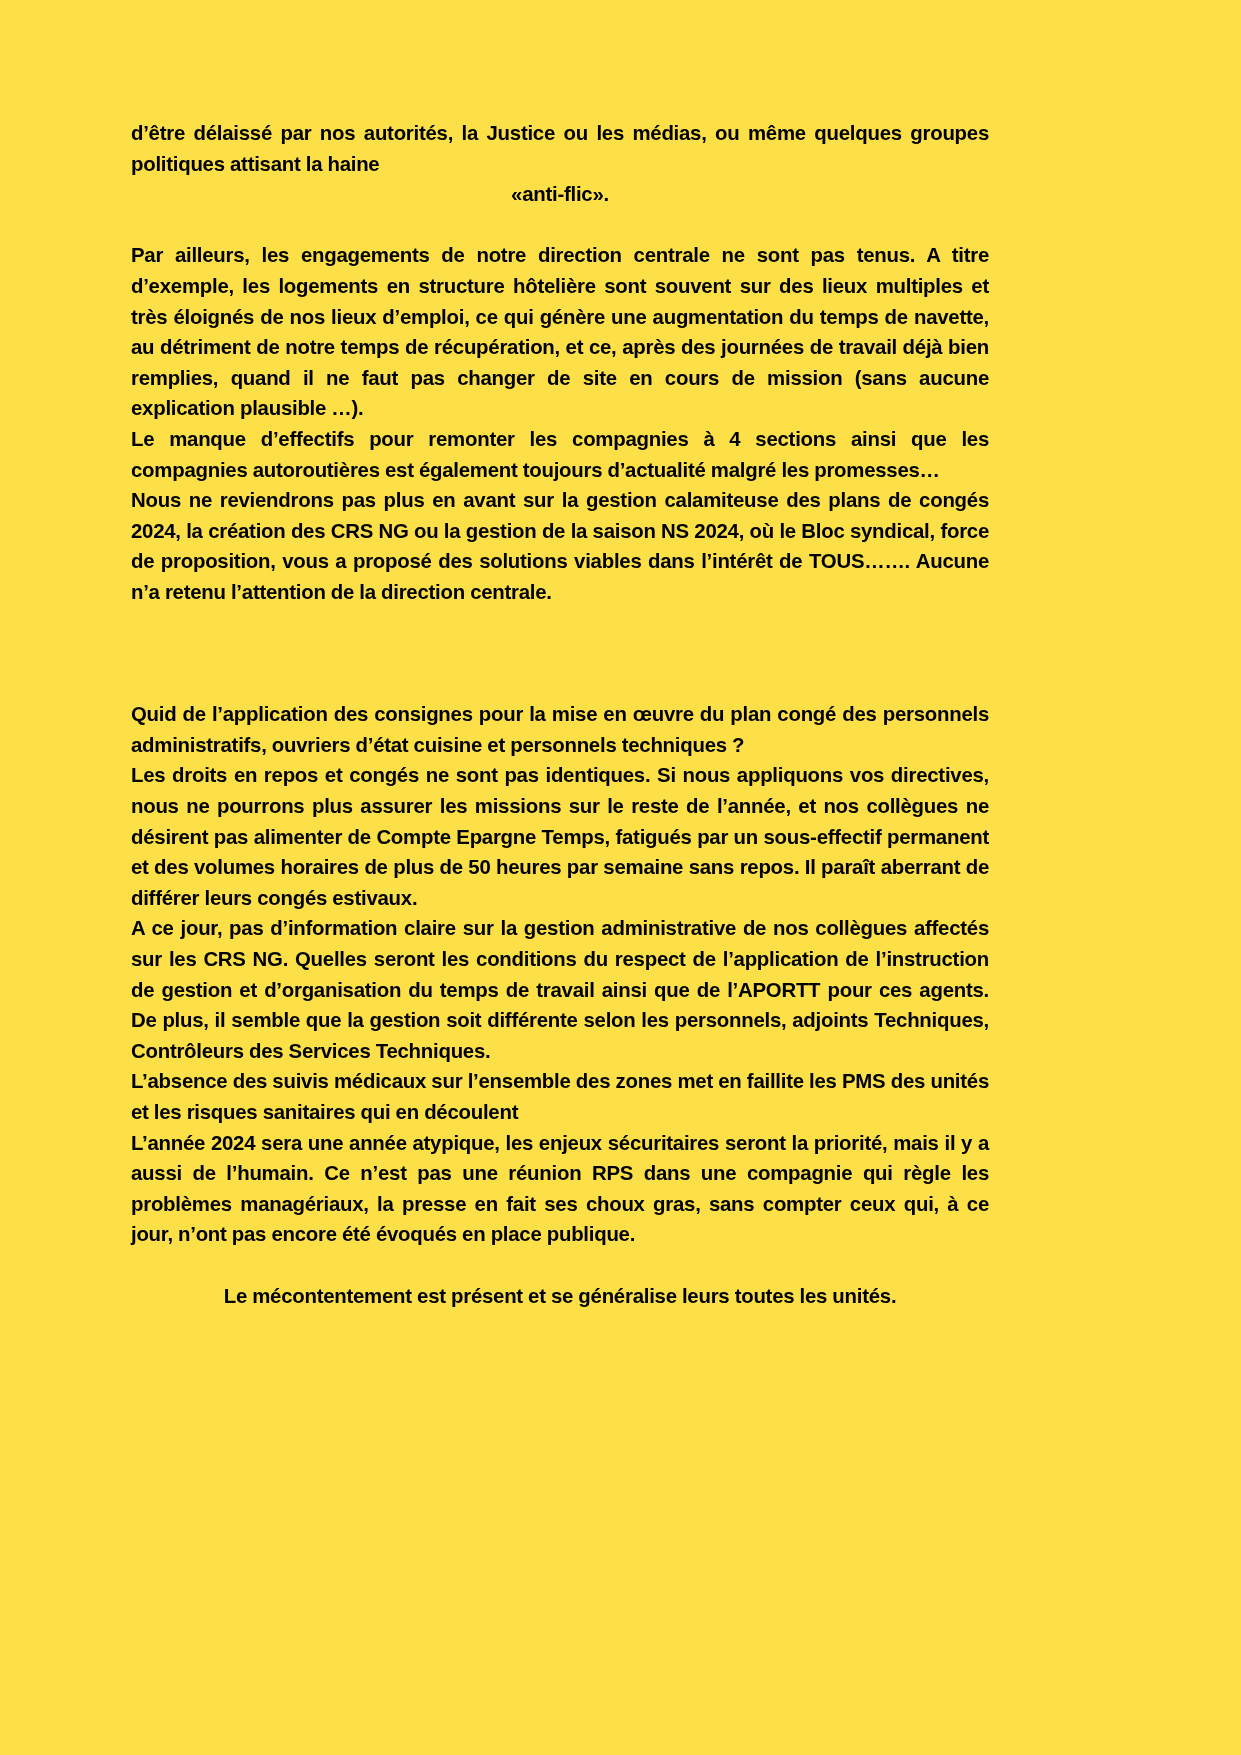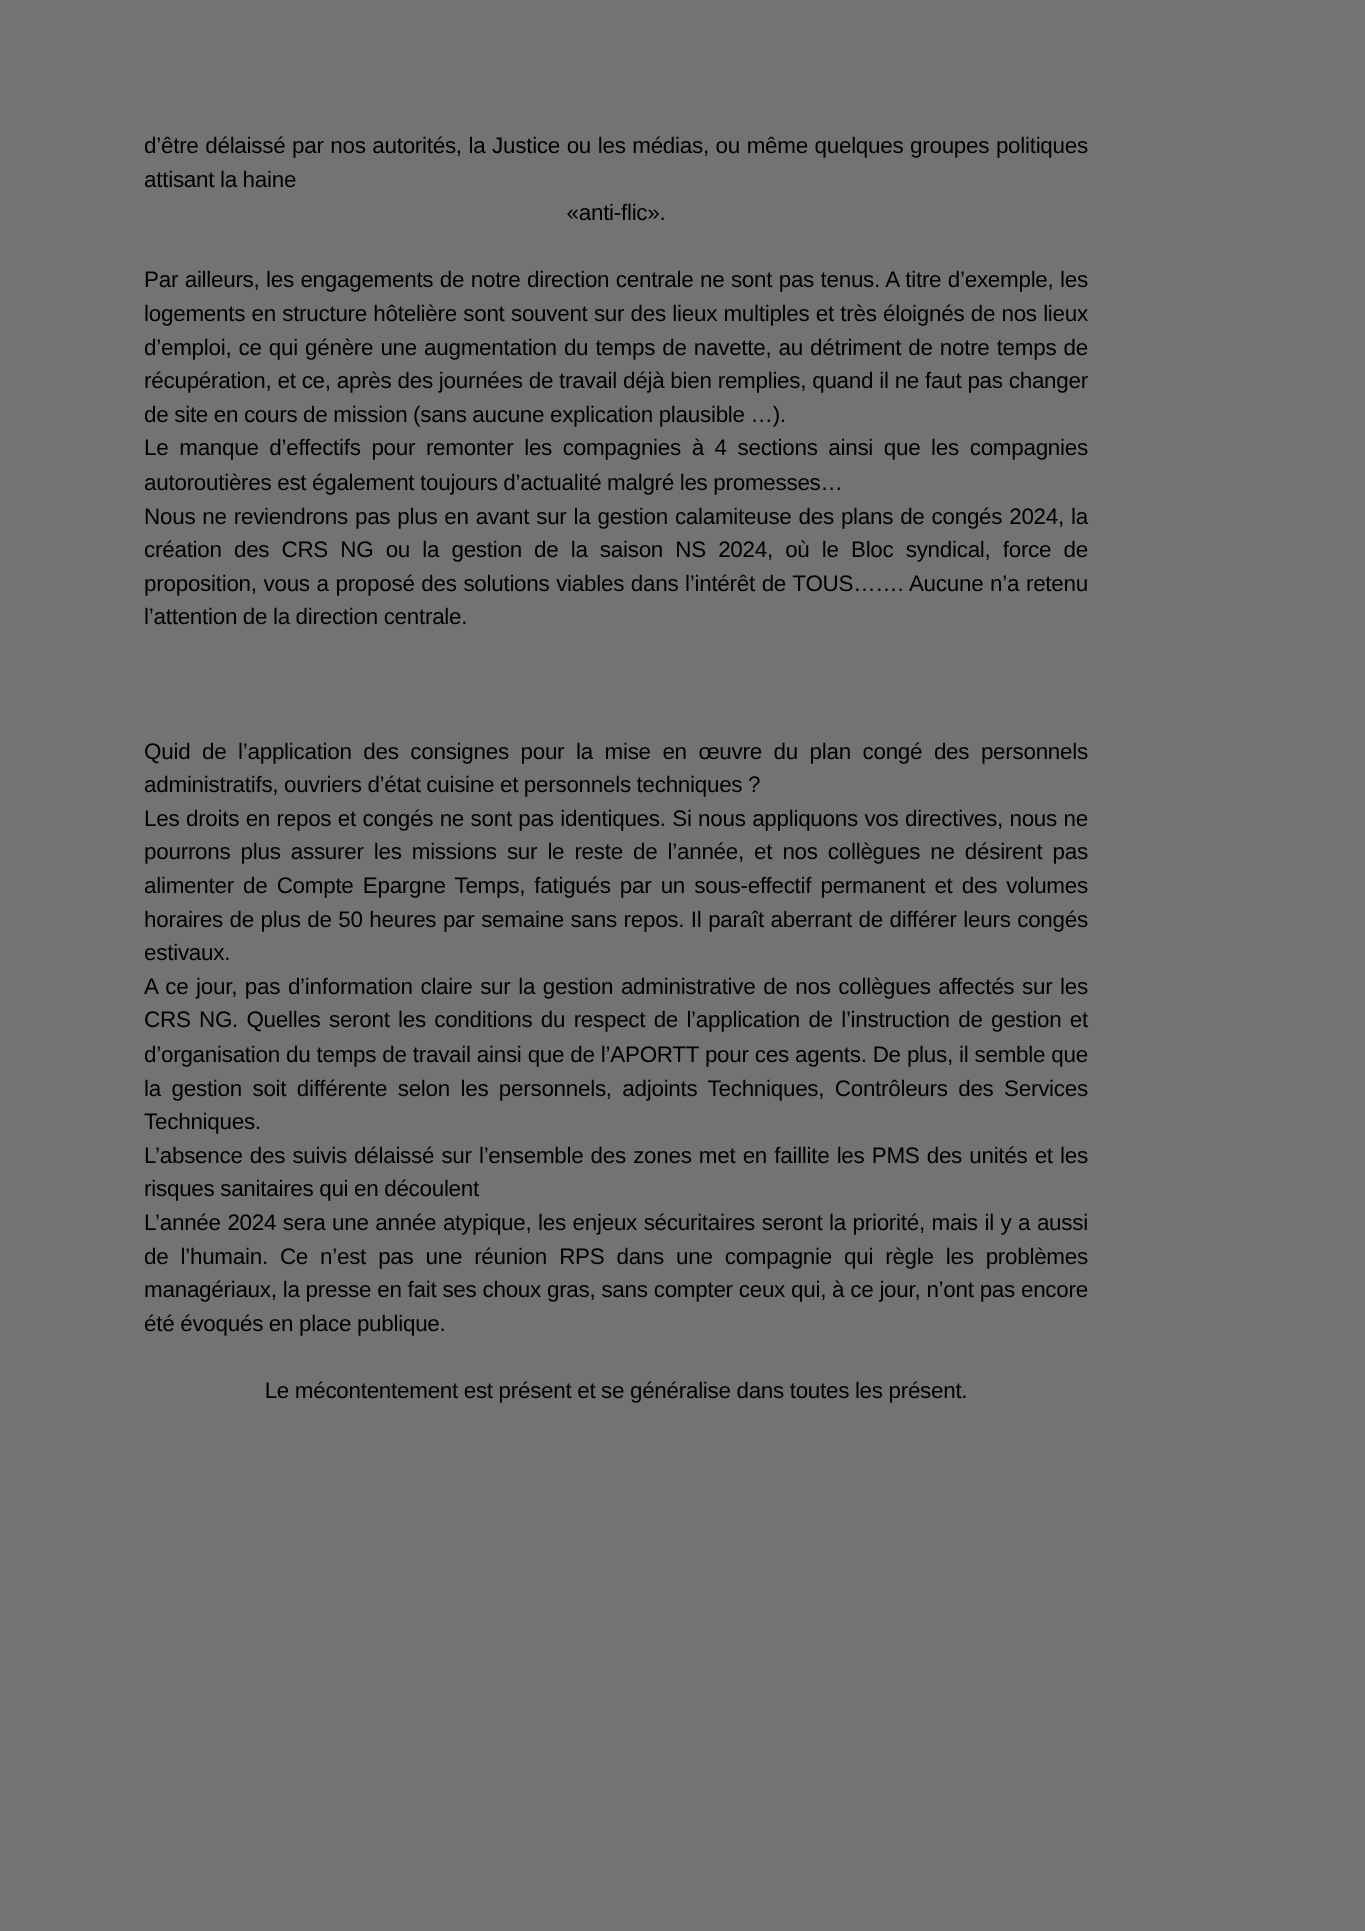--- a/index.html
+++ b/index.html
@@ -10,23 +10,24 @@
   }
   body {
     font-family: "Liberation Sans", "DejaVu Sans", sans-serif;
     color: #000000;
   }
   .page {
     position: relative;
     width: 1241px;
     height: 1755px;
     margin: 0 auto;
-    background: #737373;
+    background: #fde047;
     overflow: hidden;
     box-sizing: border-box;
+    font-weight: bold;
   }
   .doc-body {
     position: absolute;
     left: 131px;
     top: 118px;
     width: 858px;
     font-size: 20.4px;
     line-height: 30.6px;
     letter-spacing: -0.25px;
     word-spacing: -0.2px;
@@ -75,23 +76,23 @@
 
 
     <div class="spacer"></div>
 
     <p class="para">Quid de l’application des consignes pour la mise en œuvre du plan congé des personnels administratifs, ouvriers d’état cuisine et personnels techniques ?</p>
 
     <p class="para">Les droits en repos et congés ne sont pas identiques. Si nous appliquons vos directives, nous ne pourrons plus assurer les missions sur le reste de l’année, et nos collègues ne désirent pas alimenter de Compte Epargne Temps, fatigués par un sous-effectif permanent et des volumes horaires de plus de 50 heures par semaine sans repos. Il paraît aberrant de différer leurs congés estivaux.</p>
 
     <p class="para">A ce jour, pas d’information claire sur la gestion administrative de nos collègues affectés sur les CRS NG. Quelles seront les conditions du respect de l’application de l’instruction de gestion et d’organisation du temps de travail ainsi que de l’APORTT pour ces agents. De plus, il semble que la gestion soit différente selon les personnels, adjoints Techniques, Contrôleurs des Services Techniques.</p>
 
-    <p class="para">L’absence des suivis délaissé sur l’ensemble des zones met en faillite les PMS des unités et les risques sanitaires qui en découlent</p>
+    <p class="para">L’absence des suivis médicaux sur l’ensemble des zones met en faillite les PMS des unités et les risques sanitaires qui en découlent</p>
 
     <p class="para">L’année 2024 sera une année atypique, les enjeux sécuritaires seront la priorité, mais il y a aussi de l’humain. Ce n’est pas une réunion RPS dans une compagnie qui règle les problèmes managériaux, la presse en fait ses choux gras, sans compter ceux qui, à ce jour, n’ont pas encore été évoqués en place publique.</p>
 
     <div class="spacer"></div>
 
 
-    <p class="para nojustify">Le mécontentement est présent et se généralise dans toutes les présent.</p>
+    <p class="para nojustify">Le mécontentement est présent et se généralise leurs toutes les unités.</p>
 
   </div>
 </div>
 
 </body></html>

